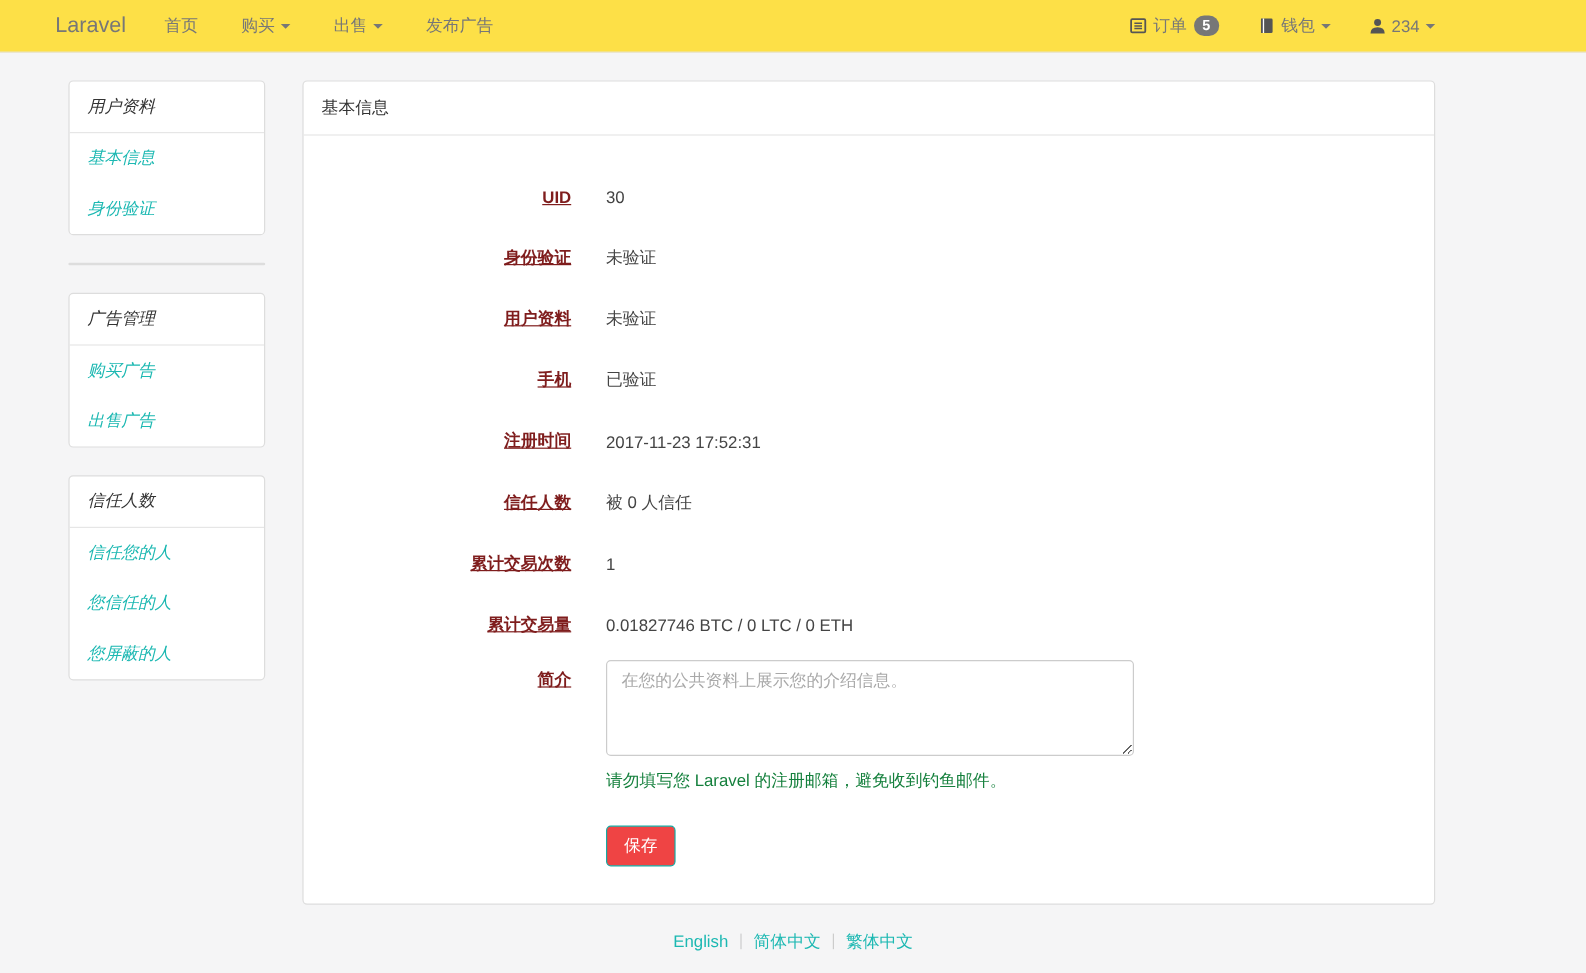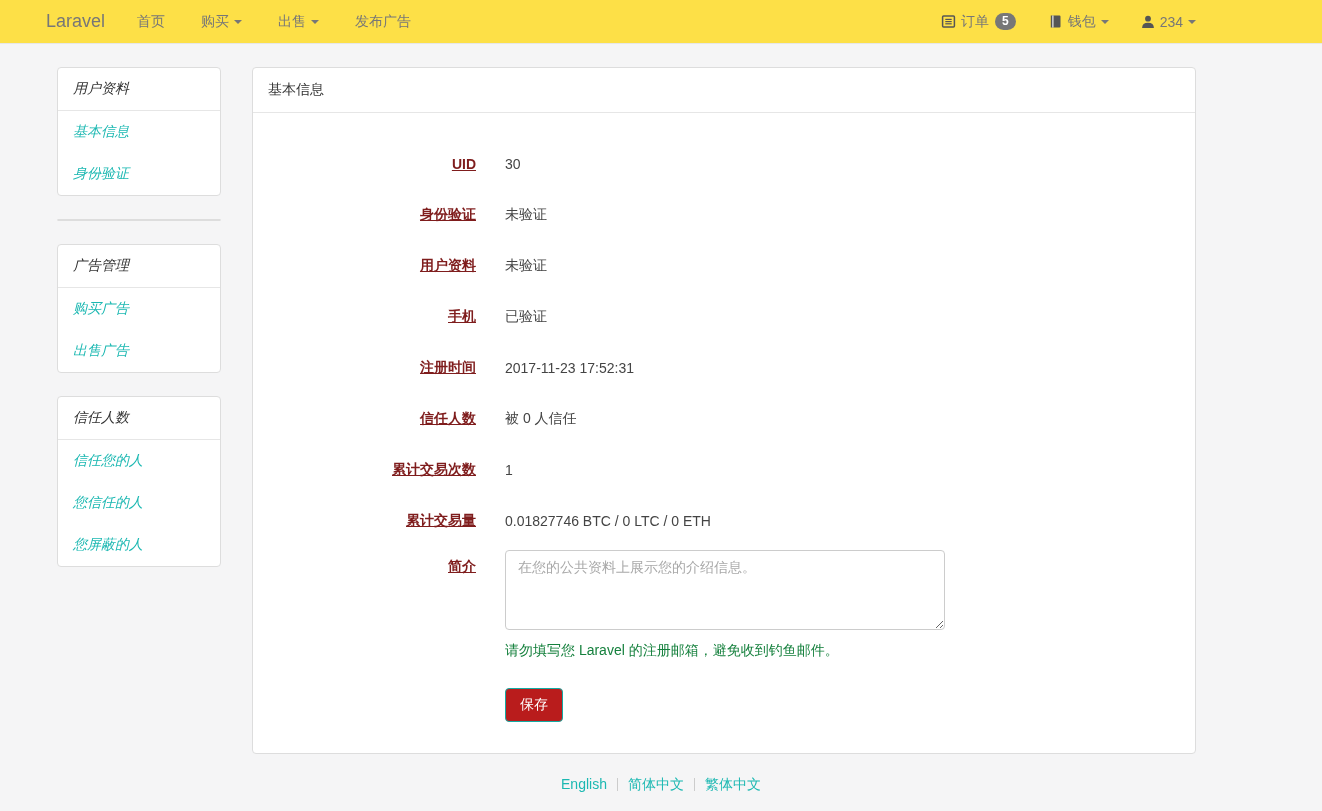--- a/index.html
+++ b/index.html
@@ -69,21 +69,21 @@
   textarea.intro {
     width: 440px; height: 80px; margin-top: 4px;
     border: 1px solid #ccc; border-radius: 4px; padding: 8px 12px;
     font-family: "Liberation Sans", "DejaVu Sans", sans-serif; font-size: 14px;
     color: #7f1d1d; resize: vertical; outline: none;
   }
   textarea.intro::placeholder { color: #a9a9a9; }
   .help-block { margin: 9px 0 0 252px; color: #15803d; }
   .btn-row { margin: 28px 0 0 252px; }
   .btn-save {
-    display: inline-block; background: #b91c1c; color: #fff; border: 1px solid #14aaa3;
+    display: inline-block; background: #ef4444; color: #fff; border: 1px solid #14aaa3;
     border-radius: 4px; padding: 7px 14px; font-size: 14px;
     font-family: "Liberation Sans", "DejaVu Sans", sans-serif; cursor: pointer;
   }
 
   
   .footer {
     margin-top: 22px; text-align: center;
   }
   .footer a { color: #1cb8b2; padding: 0 10px; }
   .sep { border-left: 1px solid #ccc; display: inline-block; height: 13px; vertical-align: -2px; }

